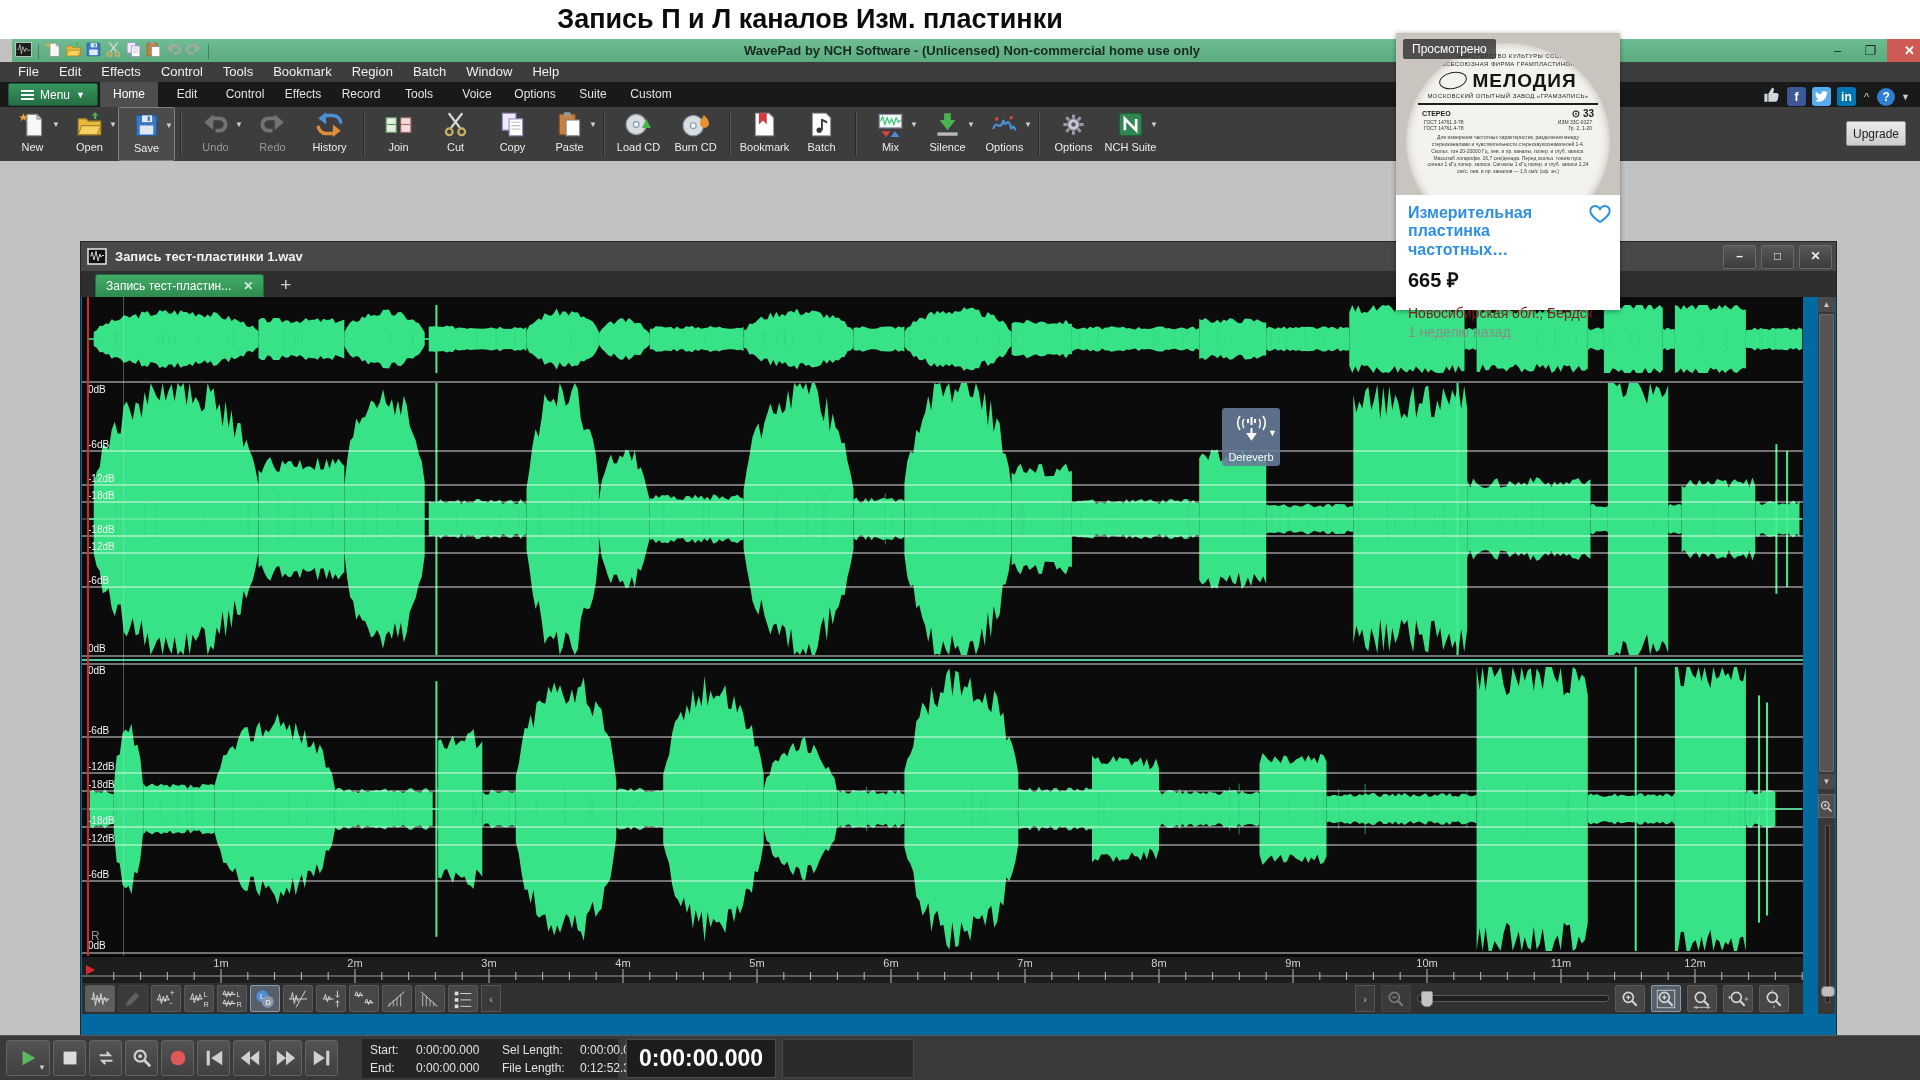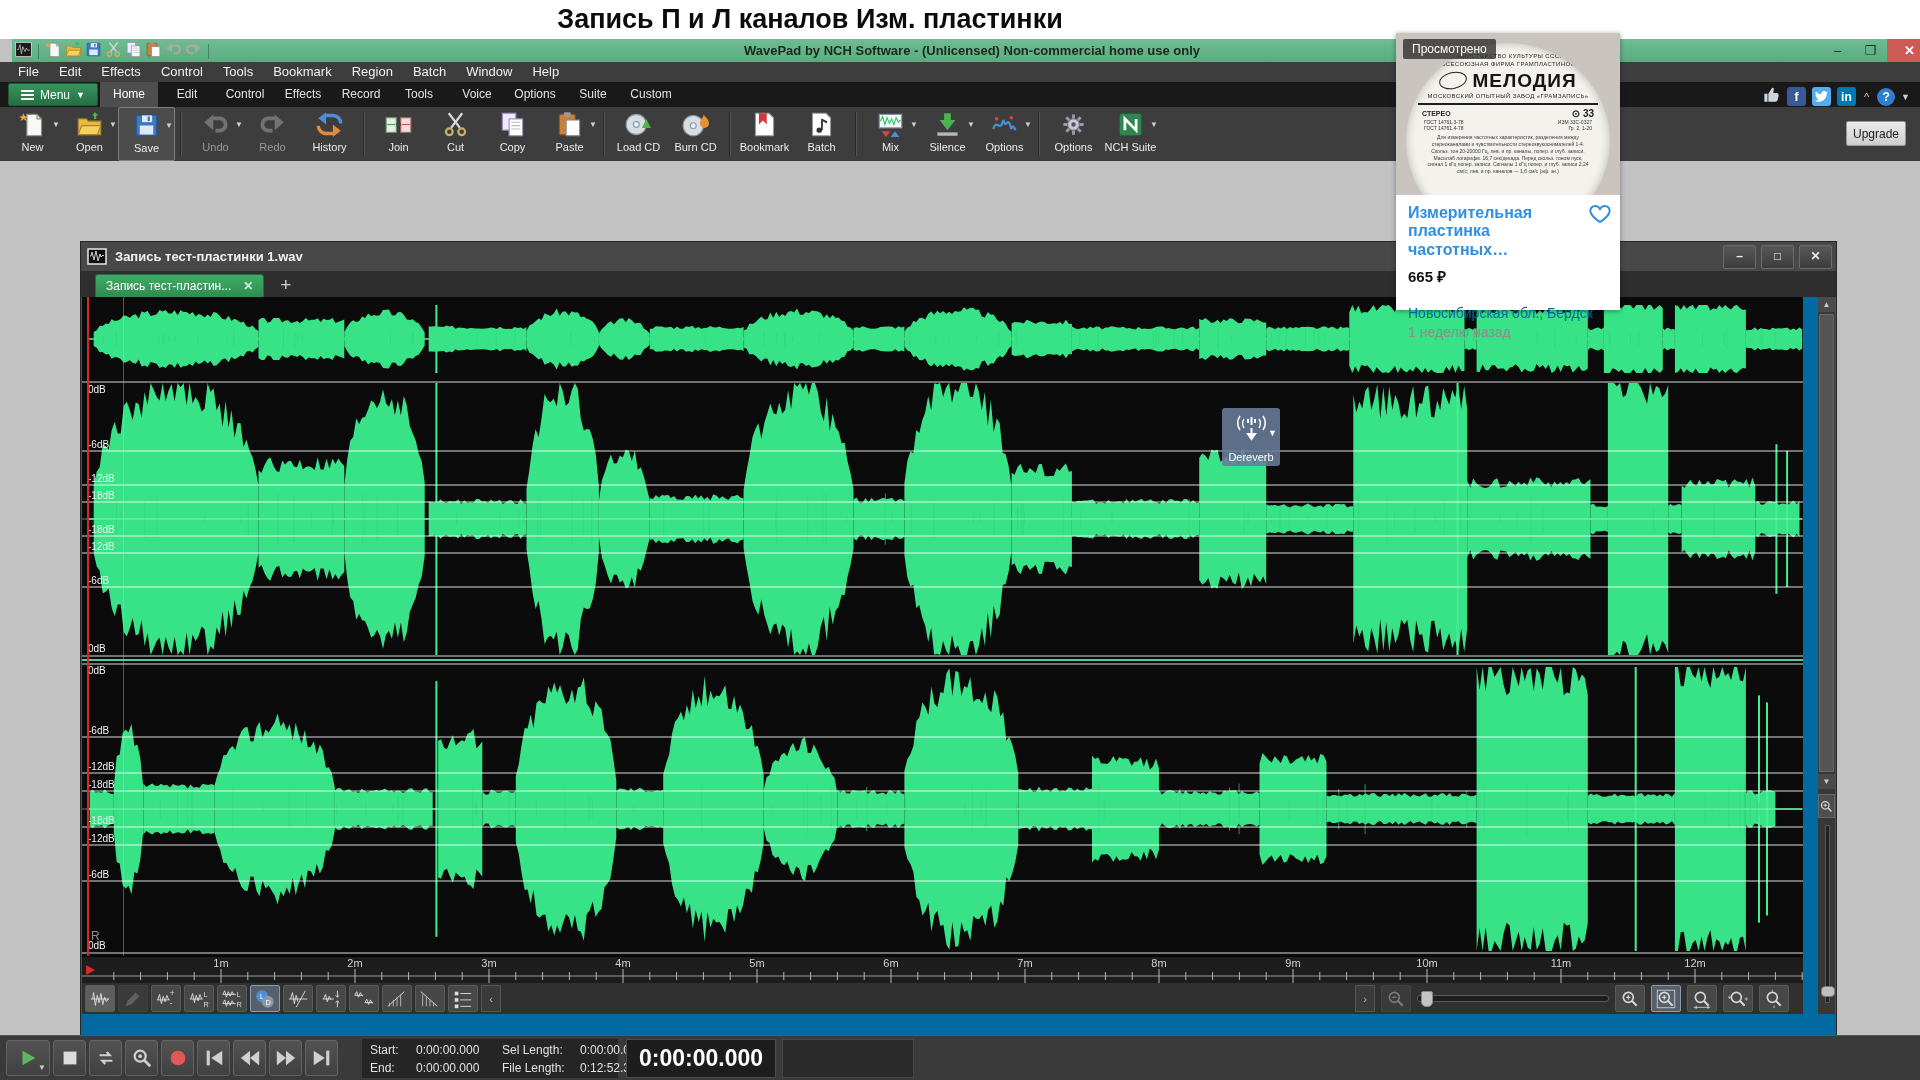--- a/index.html
+++ b/index.html
@@ -93,22 +93,22 @@
   .ld-brand{font-size:19px;font-weight:bold;color:#141414;letter-spacing:1px;}
   .ld-div{height:2px;background:#1e1e1e;margin:3px 12px;}
   .ld-row{display:flex;justify-content:space-between;padding:0 16px;font-size:7px;font-weight:bold;color:#222;align-items:center;text-align:right;}
   .ld-33{font-size:10px;}
   .ld-row2{display:flex;justify-content:space-between;padding:0 18px;font-size:5px;color:#333;}
   .ld-desc{font-size:5px;color:#3a3a3a;padding:3px 20px 0;line-height:1.35;}
   .badge{position:absolute;left:7px;top:6px;background:rgba(45,45,45,.78);color:#fff;font-size:12px;padding:3px 9px;border-radius:2px;}
   .card-body{position:relative;padding:9px 12px 0;}
   .card-title{color:#2f8fe0;font-size:16px;font-weight:bold;line-height:1.15;width:178px;}
   .heart{position:absolute;right:8px;top:8px;}
-  .price{font-size:15px;font-weight:bold;color:#111;margin-top:7px;}
-  .loc{font-size:14px;color:#0369a1;margin-top:19px;}
+  .price{font-size:20px;font-weight:bold;color:#111;margin-top:7px;}
+  .loc{font-size:14px;color:#7f1d1d;margin-top:12px;}
   .age{font-size:14px;color:#8c8c8c;margin-top:3px;}
   
   .transport{position:absolute;left:0;top:1035px;width:100%;height:45px;background:#3a3a3a;border-top:1px solid #575757;box-sizing:border-box;}
   .t-group{position:absolute;left:6px;top:4px;display:flex;gap:3px;}
   .t-btn{width:33px;height:36px;background:linear-gradient(#535353,#404040);border:1px solid #646464;border-radius:3px;display:flex;align-items:center;justify-content:center;position:relative;box-sizing:border-box;}
   .t-btn.play{width:44px;}
   .t-caret{position:absolute;right:3px;bottom:3px;color:#ccc;font-size:8px;}
   .t-fields{position:absolute;left:362px;top:3px;width:256px;height:39px;background:#252525;display:grid;grid-template-columns:46px 86px 78px 86px;align-content:center;row-gap:4px;font-size:12px;color:#e2e2e2;padding-left:8px;box-sizing:border-box;}
   .t-time{position:absolute;left:626px;top:3px;width:150px;height:39px;background:#1d1d1d;border:1px solid #4c4c4c;box-sizing:border-box;color:#fff;font-size:23px;font-weight:bold;text-align:center;line-height:37px;}
   .t-extra{position:absolute;left:782px;top:3px;width:132px;height:39px;background:#2b2b2b;border:1px solid #484848;box-sizing:border-box;}

